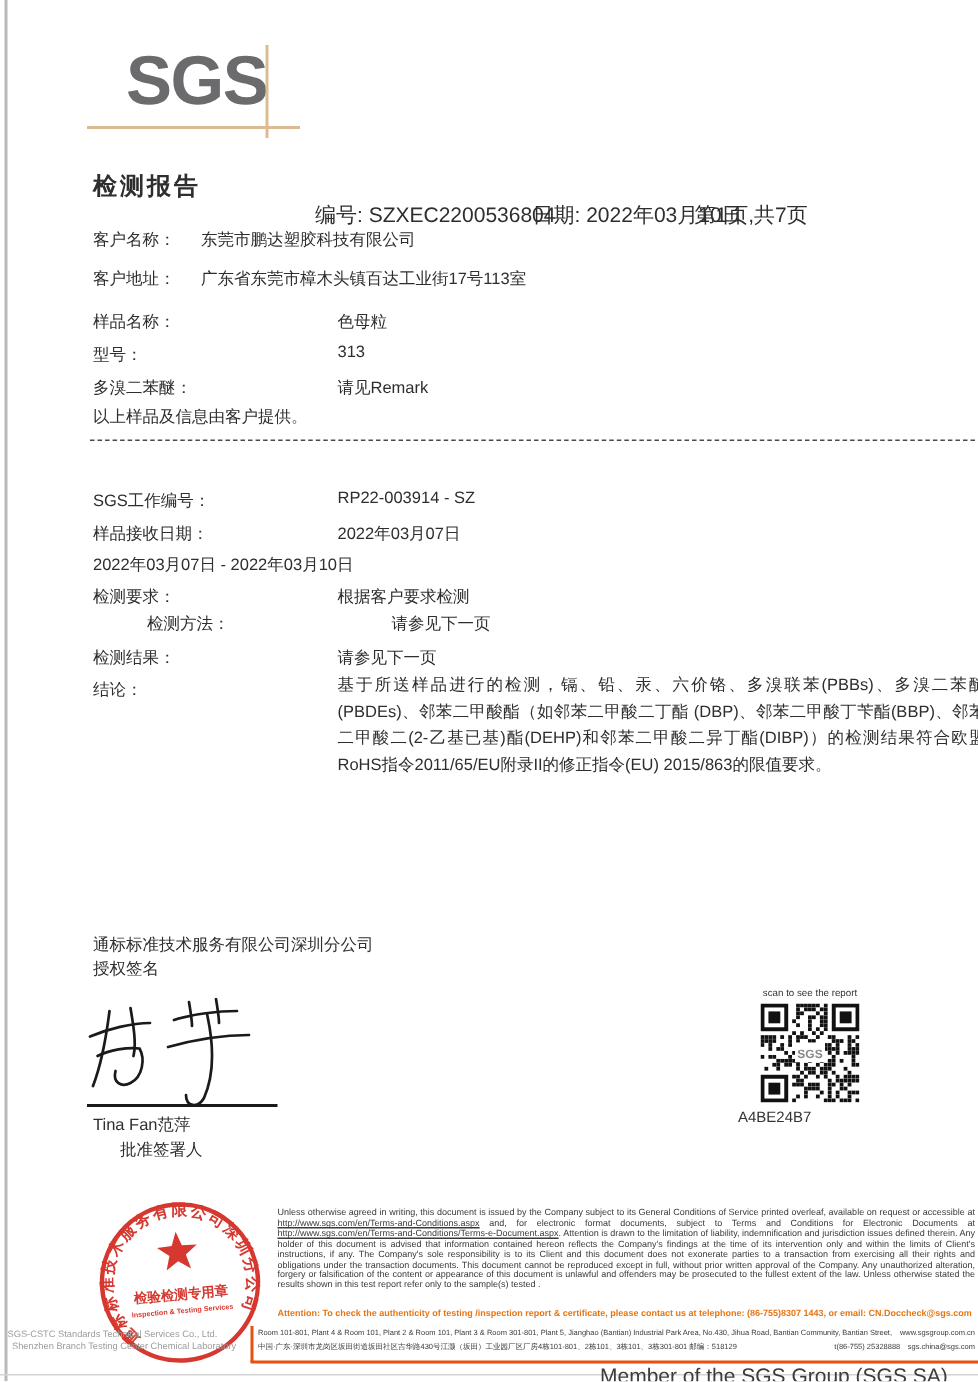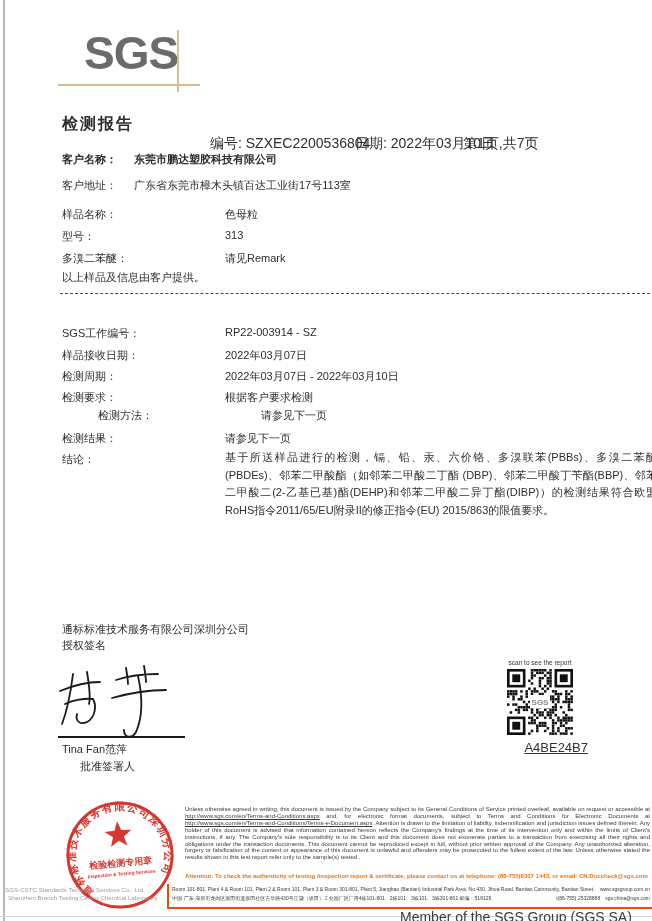--- a/index.html
+++ b/index.html
@@ -27,21 +27,21 @@
   .conclusion-val{left:225px;top:449px;width:432px;font-size:11px;line-height:17.5px;text-align:justify;}
   
   .sig-company{left:62px;top:622px;font-size:11px;}
   .sig-auth{left:62px;top:638px;font-size:11px;}
   .sig-underline{left:58px;top:736px;width:127px;height:2px;background:#1a1a1a;}
   .sig-name{left:62px;top:742px;font-size:11px;}
   .sig-title{left:62px;top:759px;font-size:11px;margin-left:18px;}
   
   .qr-caption{left:492px;top:659px;width:96px;text-align:center;font-size:6.5px;color:#333;}
   .qr-box{left:507px;top:669px;}
-  .qr-id{left:492px;top:740px;width:96px;text-align:right;font-size:13px;color:#333;text-decoration:underline;}
+  .qr-id{left:492px;top:740px;width:96px;text-align:left;font-size:10px;color:#333;}
   
   .stamp{left:64px;top:799px;transform:rotate(-5deg);opacity:.92;}
   .stamp-co{left:5px;top:886px;font-size:6.2px;color:#9c9c9c;white-space:nowrap;z-index:3;}
   .stamp-lab{left:8px;top:894px;font-size:6.2px;color:#9c9c9c;white-space:nowrap;z-index:3;}
   
   .disclaimer{left:185px;top:806px;width:465px;font-size:6px;line-height:6.9px;text-align:justify;color:#3a3a3a;}
   .disclaimer .lnk{text-decoration:underline;}
   .attention{left:185px;top:873px;width:465px;font-size:6px;line-height:6.9px;font-weight:bold;color:#e87511;}
   .red-vline{left:167px;top:884px;width:2px;height:24px;background:#e8500f;}
   .addr-block{left:172px;top:885px;width:478px;font-size:5px;color:#3a3a3a;}
@@ -67,21 +67,21 @@
   <div class="abs hdr" style="left:210px;">
     <span>编号:</span>
     <span>SZXEC2200536804</span>
   </div>
   <div class="abs hdr" style="left:355px;">
     <span>日期:</span>
     <span>2022年03月10日</span>
   </div>
   <div class="abs hdr" style="left:463px;">第1页,共7页</div>
 
-  <div class="abs info-row" style="top:152px;font-weight:bold;">
+  <div class="abs info-row" style="top:152px;">
     <span class="lbl w72">客户名称：</span>
     <span>东莞市鹏达塑胶科技有限公司</span>
   </div>
   <div class="abs info-row" style="top:178px;">
     <span class="lbl w72">客户地址：</span>
     <span>广东省东莞市樟木头镇百达工业街17号113室</span>
   </div>
 
   <div class="abs info-row" style="top:207px;">
     <span class="lbl w163">样品名称：</span>
@@ -101,21 +101,20 @@
 
   <div class="abs info-row" style="top:326px;">
     <span class="lbl w163">SGS工作编号：</span>
     <span>RP22-003914 - SZ</span>
   </div>
   <div class="abs info-row" style="top:348px;">
     <span class="lbl w163">样品接收日期：</span>
     <span>2022年03月07日</span>
   </div>
   <div class="abs info-row" style="top:369px;">
-    <span class="lbl w163">检测周期：</span>
     <span>2022年03月07日 - 2022年03月10日</span>
   </div>
   <div class="abs info-row" style="top:390px;">
     <span class="lbl w163">检测要求：</span>
     <span>根据客户要求检测</span>
   </div>
   <div class="abs info-row" style="top:408px;margin-left:36px;">
     <span class="lbl w163">检测方法：</span>
     <span>请参见下一页</span>
   </div>

